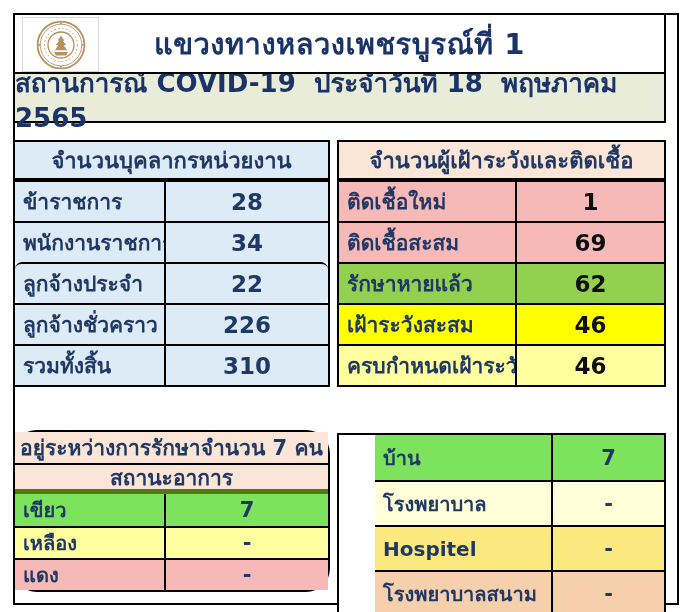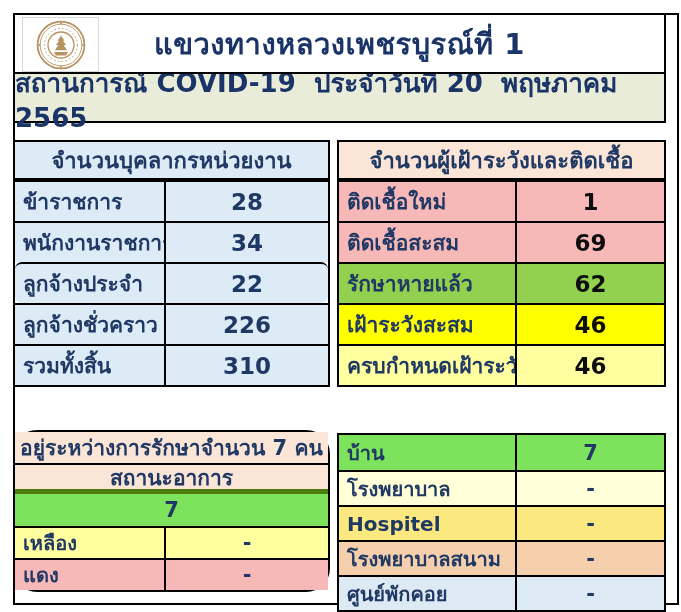--- a/index.html
+++ b/index.html
@@ -74,21 +74,21 @@
   
   .t-treatment { left: 13px; top: 430px; width: 317px; border-radius: 24px; }
   .t-treatment .tbl-title { height: 31px; font-size: 21px; }
   .t-treatment .tbl-title.second { border-top: 2px solid #000; border-bottom: 5px solid #4d7c0f; }
   .t-treatment .trow { height: 32px; }
   .t-treatment .trow.first { border-top: none; }
   .t-treatment .cell.label { flex: 0 0 151px; font-size: 20px; }
   .t-treatment .cell.value { font-size: 21px; }
   
   .t-location { left: 337px; top: 433px; width: 329px; }
-  .t-location .trow { height: 35px; }
+  .t-location .trow { height: 45px; margin-left: 36px; }
   .t-location .cell.label { flex: 0 0 178px; font-size: 20px; }
   .t-location .cell.value { font-size: 21px; }
 </style>
 </head>
 <body>
 
 <div class="page">
   <div class="frame"></div>
 
   <div class="header-box">
@@ -103,21 +103,21 @@
           <path d="M22 38 h16 l-2 4 h-12 z" fill="#b5925f"></path>
           <circle cx="30" cy="5" r="1.2" fill="#b5925f"></circle>
           <circle cx="30" cy="55" r="1.2" fill="#b5925f"></circle>
           <circle cx="5" cy="30" r="1.2" fill="#b5925f"></circle>
           <circle cx="55" cy="30" r="1.2" fill="#b5925f"></circle>
         </svg>
       </div>
       <div class="page-title">แขวงทางหลวงเพชรบูรณ์ที่ 1</div>
     </div>
     <div class="header-row2">
-      <div class="page-subtitle">สถานการณ์ COVID-19  ประจำวันที่ 20  พฤษภาคม  2565</div>
+      <div class="page-subtitle">สถานการณ์ COVID-19  ประจำวันที่ 18  พฤษภาคม  2565</div>
     </div>
   </div>
 
   <div class="tbl t-personnel">
     <div class="tbl-title">จำนวนบุคลากรหน่วยงาน</div>
     <div class="trow" style="background: rgb(221, 235, 247);">
       <div class="cell label">ข้าราชการ</div>
       <div class="cell value">28</div>
     </div>
     <div class="trow" style="background: rgb(221, 235, 247);">
@@ -159,20 +159,21 @@
     <div class="trow" style="background: rgb(255, 255, 160);">
       <div class="cell label">ครบกำหนดเฝ้าระวัง</div>
       <div class="cell value">46</div>
     </div>
   </div>
 
   <div class="tbl t-treatment">
     <div class="tbl-title" style="background: rgb(251, 229, 214);">อยู่ระหว่างการรักษาจำนวน 7  คน</div>
     <div class="tbl-title second" style="background: rgb(251, 229, 214);">สถานะอาการ</div>
     <div class="trow first" style="background: rgb(125, 226, 92);">
+      <div class="cell label">เขียว</div>
       <div class="cell value">7</div>
     </div>
     <div class="trow" style="background: rgb(255, 255, 160);">
       <div class="cell label">เหลือง</div>
       <div class="cell value">-</div>
     </div>
     <div class="trow" style="background: rgb(247, 184, 184);">
       <div class="cell label">แดง</div>
       <div class="cell value">-</div>
     </div>

